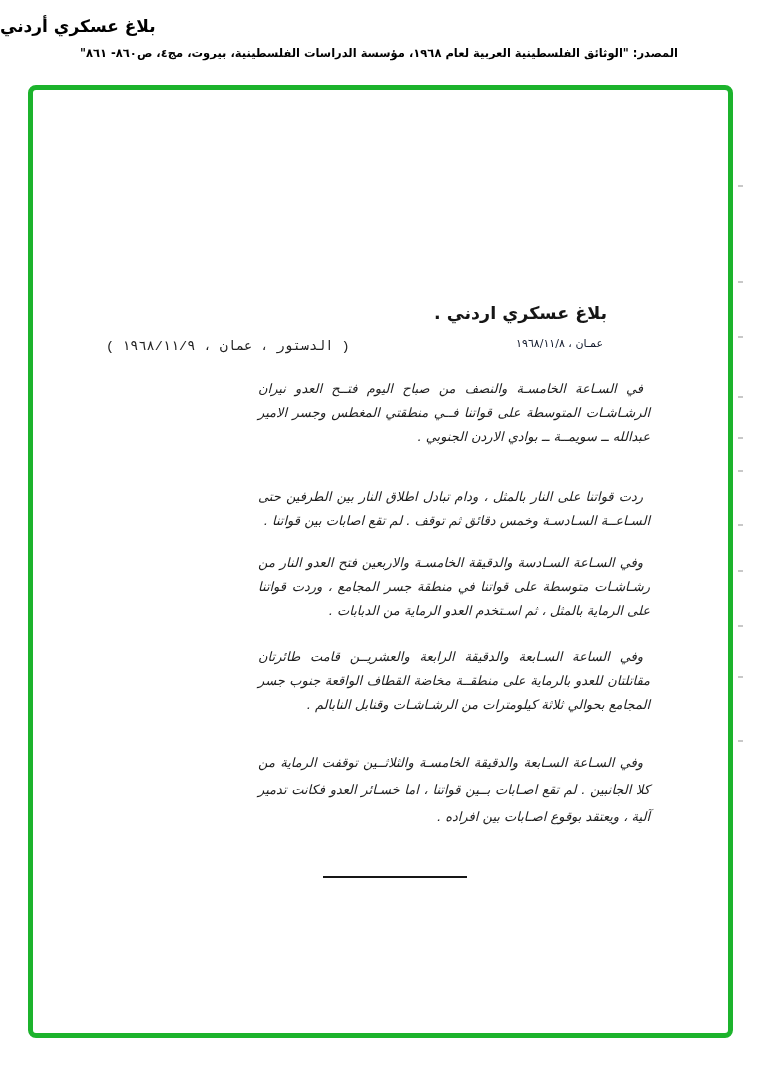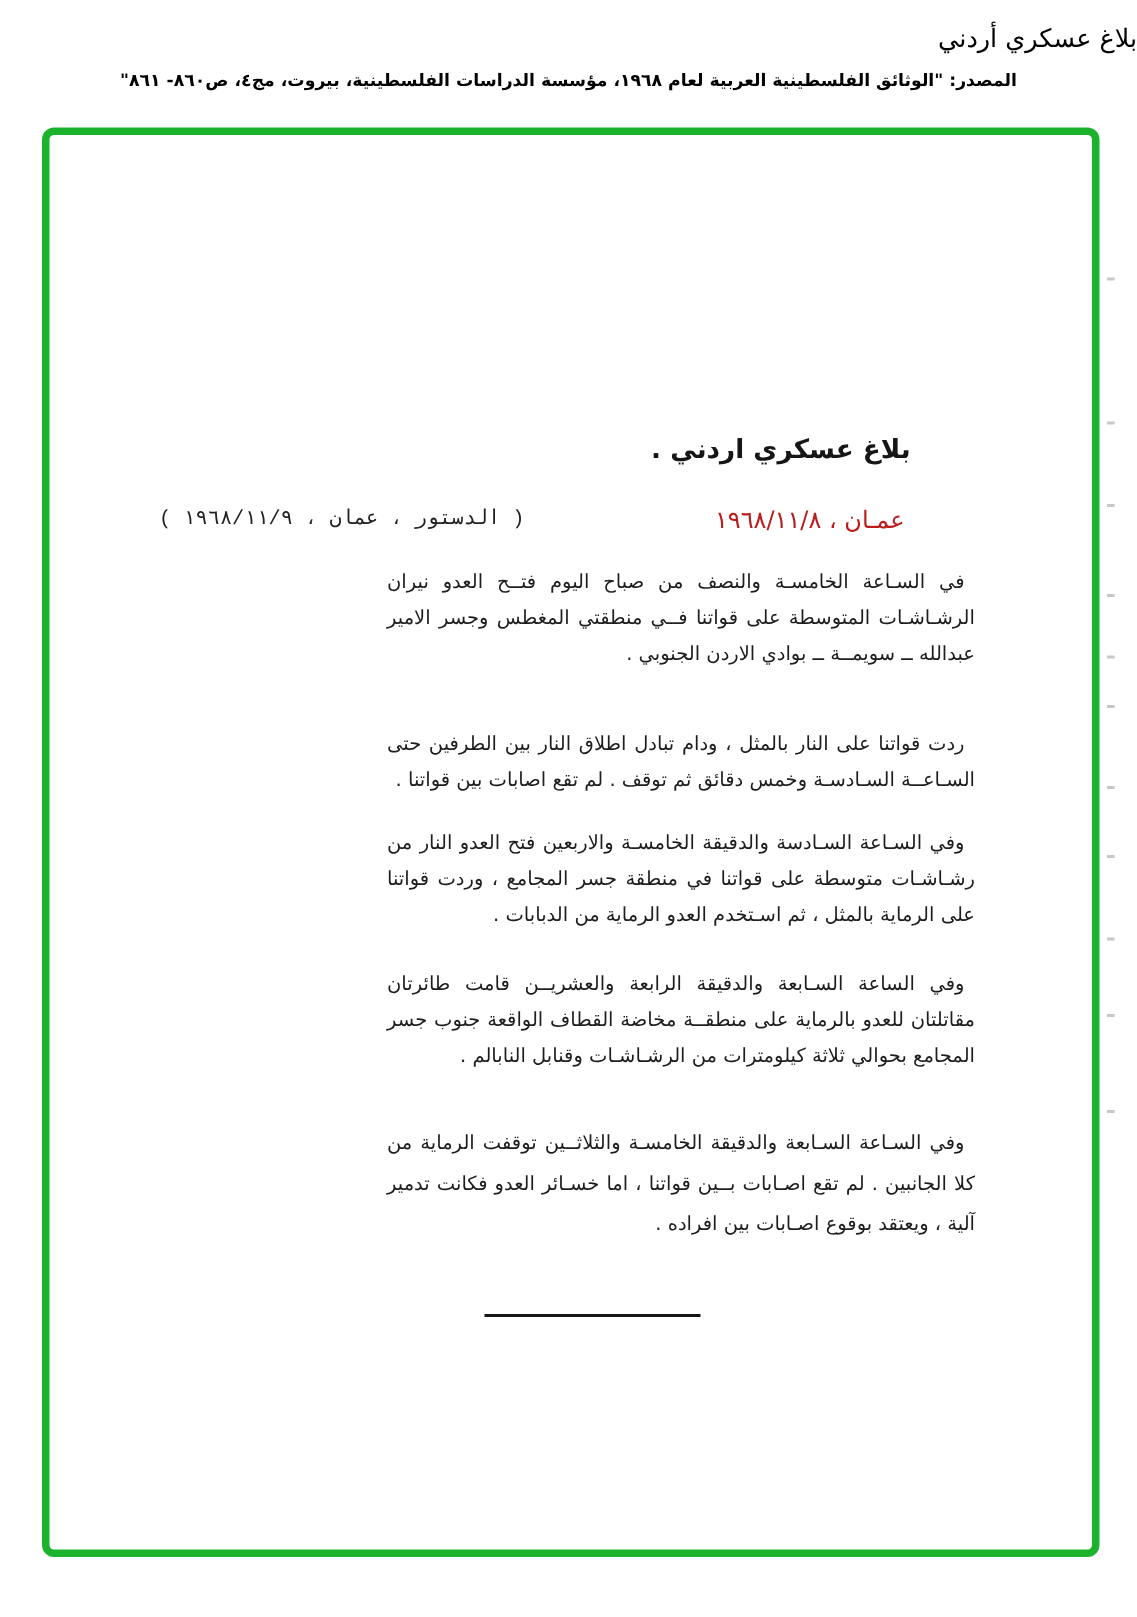--- a/index.html
+++ b/index.html
@@ -7,56 +7,57 @@
     position:relative;
     width:758px;height:1078px;
     background:#ffffff;
     font-family:"DejaVu Sans", sans-serif;
     direction:rtl;
     overflow:hidden;
     color:#111;
   }
   .hdr-title{
     position:absolute;top:16px;left:0;right:0;
-    text-align:right;
-    font-size:17px;font-weight:normal;color:#000;
+    text-align:left;
+    font-size:17px;font-weight:bold;color:#000;
   }
   .hdr-source{
     position:absolute;top:46px;left:0;right:0;
     text-align:center;
     font-size:11.5px;font-weight:bold;color:#000;
     letter-spacing:0px;
   }
   .frame{
     position:absolute;left:28px;top:85px;
     width:705px;height:953px;
     box-sizing:border-box;
     border:5px solid var(--border-green,#1cb32c);
     border-radius:8px;
     background:#ffffff;
   }
   .doc-title{
-    position:absolute;top:200px;right:121px;
+    position:absolute;top:213px;right:121px;
     font-size:17.5px;font-weight:bold;color:#161616;
   }
   .dateline-right{
     position:absolute;top:247px;right:125px;
-    font-size:16px;color:#b91c1c;
+    font-size:11px;color:#0f172a;
   }
   .dateline-left{
     position:absolute;top:247px;left:73px;
     font-size:13.5px;color:#222;font-family:Liberation Mono, monospace;
   }
   .para{
     position:absolute;right:78px;width:392px;
     margin:0;
     font-size:13px;line-height:24px;
     text-align:justify;
     text-indent:7px;
     color:#1e1e1e;
+    font-style:italic;
   }
   .p1{top:287px;}
   .p2{top:395px;}
   .p3{top:461px;}
   .p4{top:555px;}
   .p5{top:659px;line-height:27px;}
   .divider{
     position:absolute;top:786px;left:290px;
     width:144px;height:2px;background:#161616;
   }

